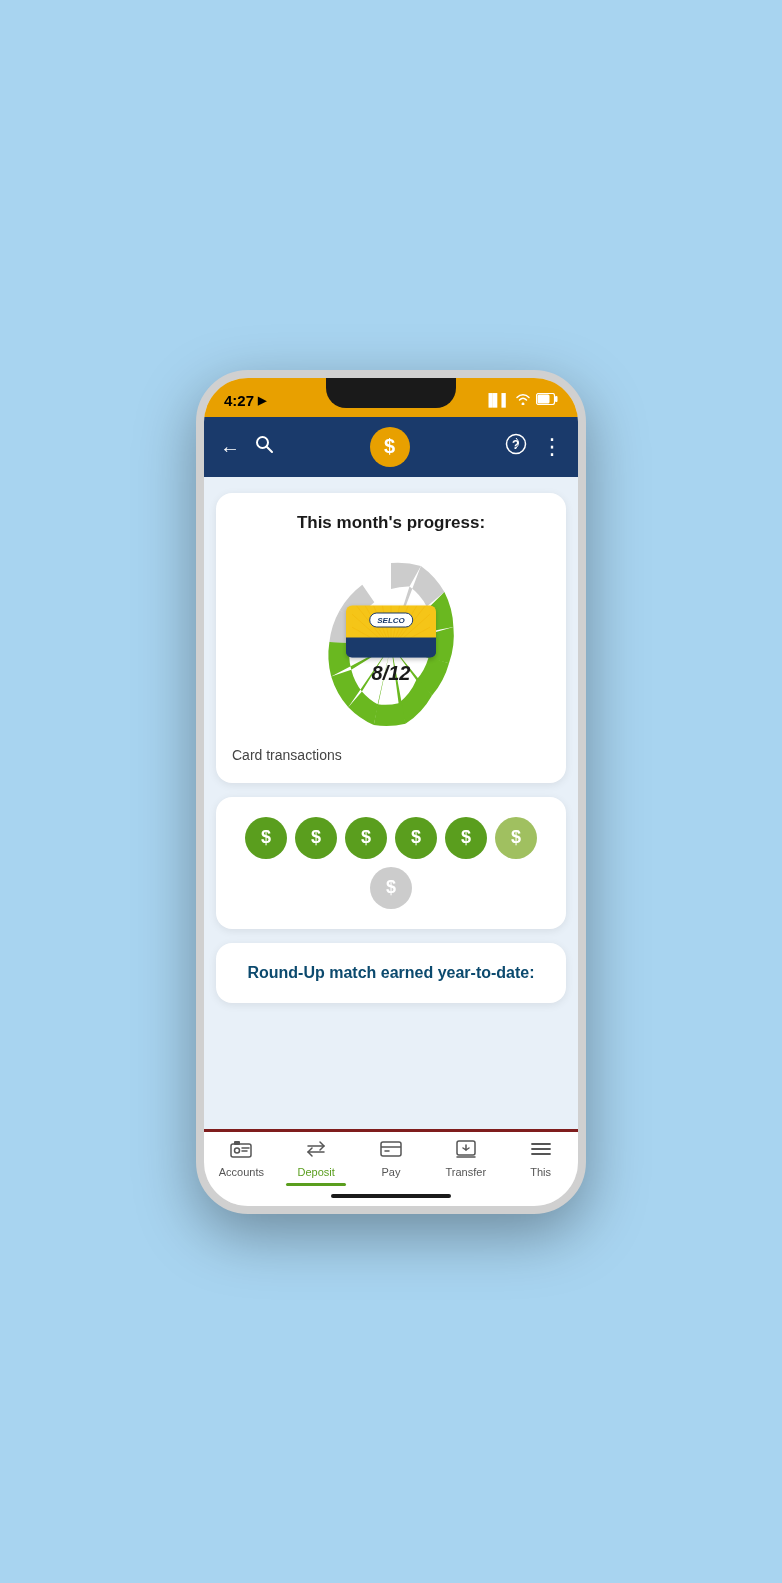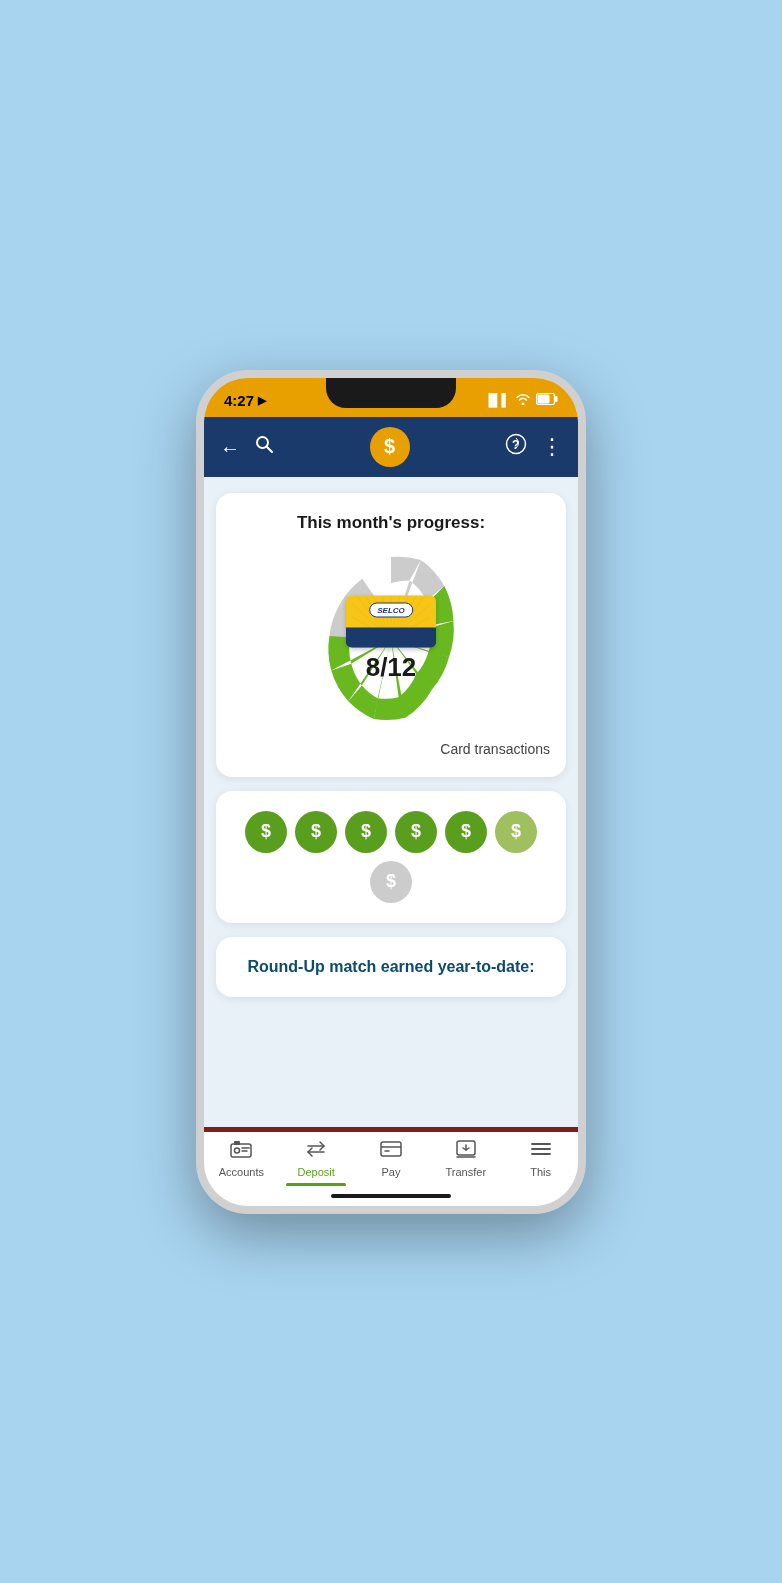--- a/index.html
+++ b/index.html
@@ -126,21 +126,21 @@
       padding: 20px 16px;
       box-shadow: 0 2px 8px rgba(0,0,0,0.08);
     }
 
     
     .progress-card-title {
       text-align: center;
       font-size: 17px;
       font-weight: 700;
       color: #1a1a1a;
-      margin-bottom: 16px;
+      margin-bottom: 22px;
     }
 
     .donut-container {
       display: flex;
       justify-content: center;
       align-items: center;
       margin-bottom: 12px;
       position: relative;
     }
 
@@ -168,29 +168,30 @@
       display: flex;
       flex-direction: column;
       align-items: center;
       justify-content: flex-start;
       overflow: hidden;
       position: relative;
       box-shadow: 0 2px 4px rgba(0,0,0,0.2);
     }
 
     .progress-count {
-      font-size: 26px;
+      font-size: 20px;
       font-weight: 800;
       color: #1a1a1a;
       margin-top: 4px;
       text-align: center;
+      font-style: italic;
     }
 
     .progress-label {
-      text-align: right;
+      text-align: left;
       font-size: 14px;
       color: #444;
     }
 
     
     .match-title {
       text-align: center;
       font-size: 16px;
       font-weight: 700;
       color: #1a1a1a;
@@ -234,21 +235,21 @@
       text-align: center;
       font-size: 16px;
       font-weight: 700;
       color: #0c4a6e;
       line-height: 1.3;
     }
 
     
     .bottom-nav {
       background: white;
-      border-top: 5px solid #7f1d1d;
+      border-top: 3px solid #7f1d1d;
       padding: 8px 0 4px;
       display: flex;
       justify-content: space-around;
       flex-shrink: 0;
     }
 
     .nav-tab {
       display: flex;
       flex-direction: column;
       align-items: center;

